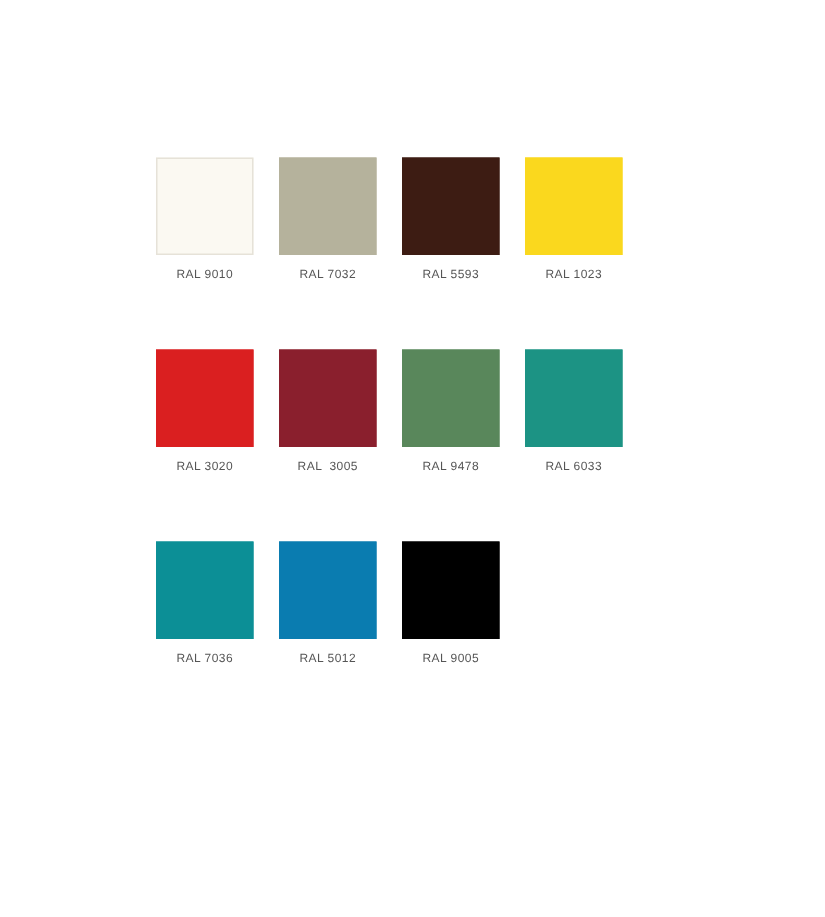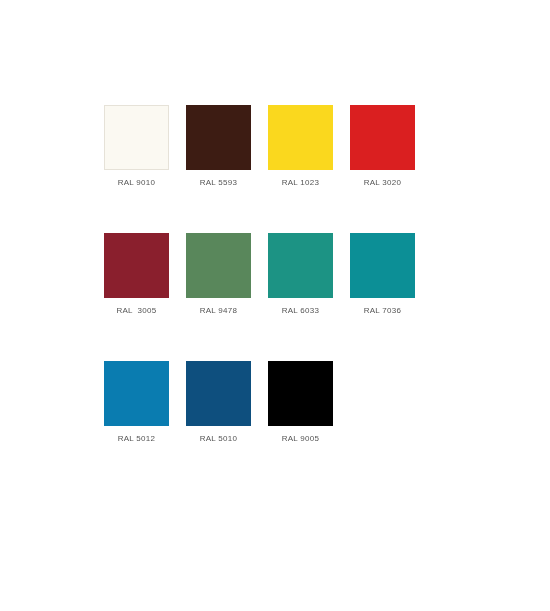--- a/index.html
+++ b/index.html
@@ -57,20 +57,24 @@
 
 <div id="chart-root">
   <div class="swatch-grid">
 
     <div class="swatch-cell">
       <span class="swatch-chip" style="background-color: rgb(251, 249, 242); border: 1px solid rgb(230, 226, 216);"></span>
       <span class="swatch-label" style="color: rgb(85, 85, 85);">RAL 9010</span>
     </div>
 
 
+    <div class="swatch-cell">
+      <span class="swatch-chip" style="background-color: rgb(181, 178, 156); border: 1px solid rgb(181, 178, 156);"></span>
+      <span class="swatch-label" style="color: rgb(85, 85, 85);">RAL 7032</span>
+    </div>
 
     <div class="swatch-cell">
       <span class="swatch-chip" style="background-color: rgb(61, 28, 19); border: 1px solid rgb(61, 28, 19);"></span>
       <span class="swatch-label" style="color: rgb(85, 85, 85);">RAL 5593</span>
     </div>
 
     <div class="swatch-cell">
       <span class="swatch-chip" style="background-color: rgb(250, 216, 30); border: 1px solid rgb(250, 216, 30);"></span>
       <span class="swatch-label" style="color: rgb(85, 85, 85);">RAL 1023</span>
     </div>
@@ -100,24 +104,20 @@
       <span class="swatch-chip" style="background-color: rgb(12, 143, 150); border: 1px solid rgb(12, 143, 150);"></span>
       <span class="swatch-label" style="color: rgb(85, 85, 85);">RAL 7036</span>
     </div>
 
 
     <div class="swatch-cell">
       <span class="swatch-chip" style="background-color: rgb(10, 124, 176); border: 1px solid rgb(10, 124, 176);"></span>
       <span class="swatch-label" style="color: rgb(85, 85, 85);">RAL 5012</span>
     </div>
 
-    <div class="swatch-cell">
-      <span class="swatch-chip" style="background-color: rgb(14, 79, 126); border: 1px solid rgb(14, 79, 126);"></span>
-      <span class="swatch-label" style="color: rgb(85, 85, 85);">RAL 5010</span>
-    </div>
 
 
     <div class="swatch-cell">
       <span class="swatch-chip" style="background-color: rgb(0, 0, 0); border: 1px solid rgb(0, 0, 0);"></span>
       <span class="swatch-label" style="color: rgb(85, 85, 85);">RAL 9005</span>
     </div>
 
   </div>
 </div>
 

